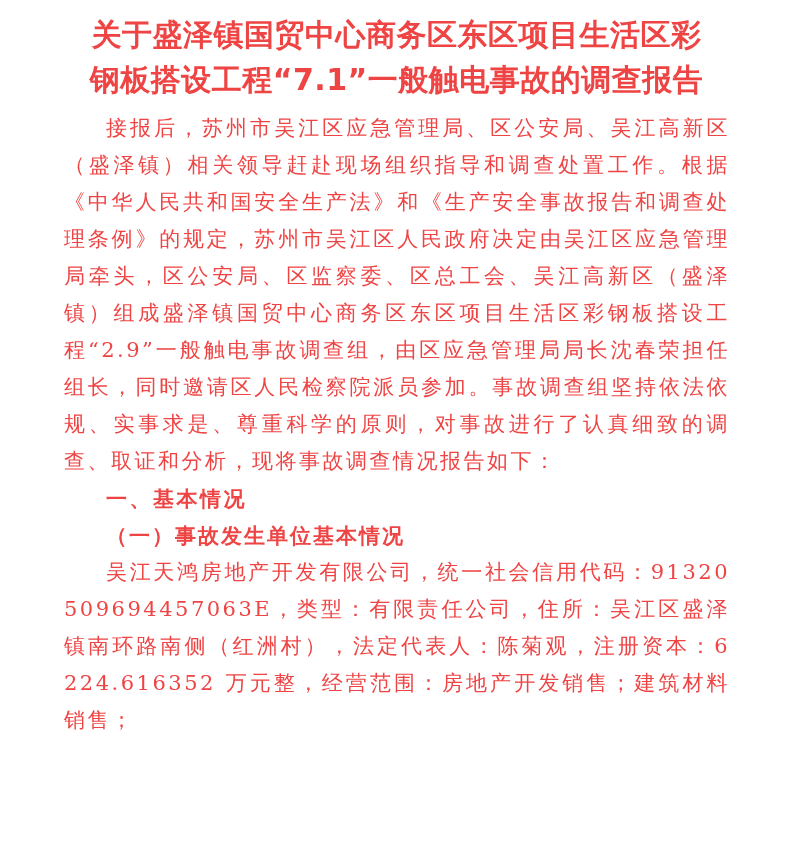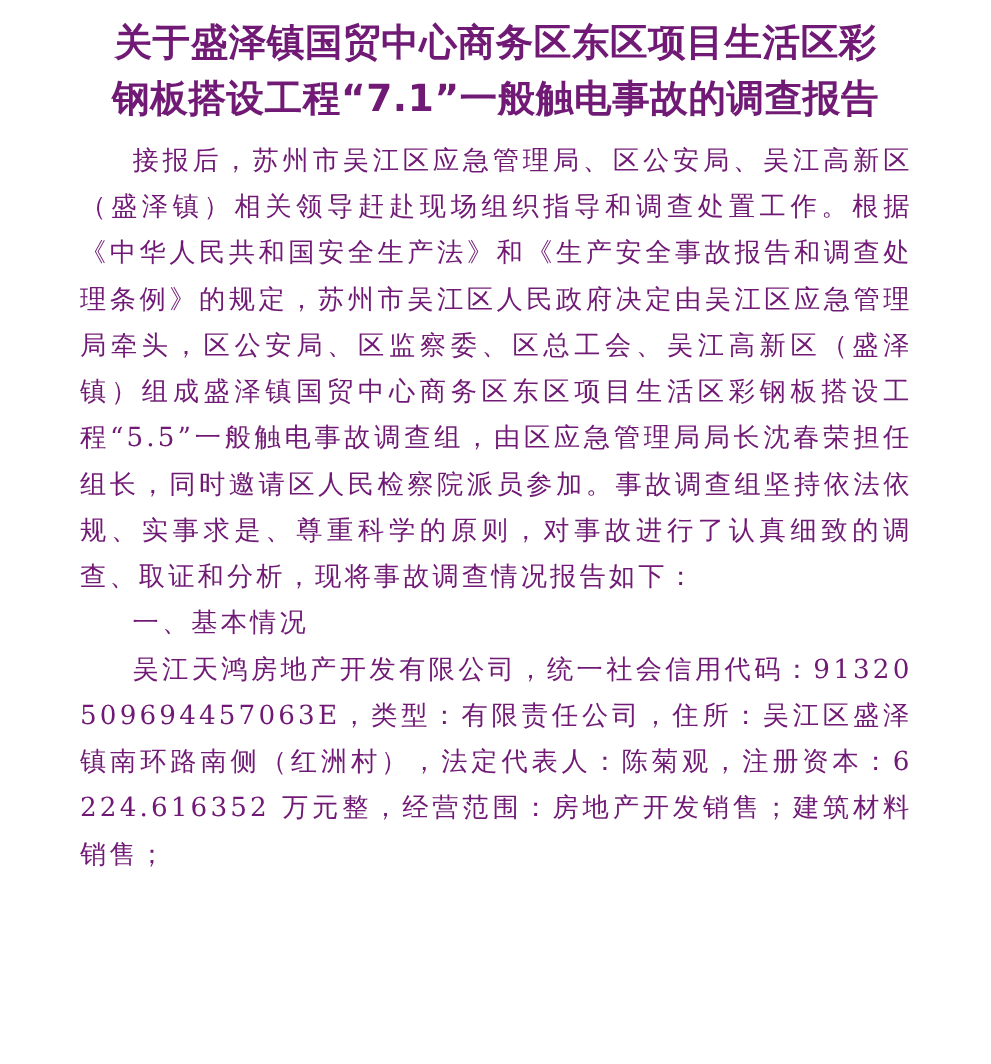--- a/index.html
+++ b/index.html
@@ -6,21 +6,21 @@
     margin: 0;
     padding: 0;
     background: #ffffff;
   }
   .page {
     position: relative;
     width: 793px;
     height: 851px;
     background: #ffffff;
     overflow: hidden;
-    color: #701a75;
+    color: #ef4444;
   }
   .doc-title {
     margin: 12px 86px 0 86px;
     font-family: "DejaVu Sans", "Liberation Sans", sans-serif;
     font-weight: bold;
     font-size: 30px;
     line-height: 45px;
     text-align: center;
     letter-spacing: 0.5px;
     word-break: break-all;
@@ -36,30 +36,31 @@
     margin: 0;
     text-indent: 2em;
   }
   .body-para {
     text-align: justify;
     text-justify: inter-character;
     letter-spacing: 2.5px;
   }
   .heading-1 {
     letter-spacing: 2.5px;
-    font-weight: normal;
+    font-weight: bold;
   }
   .heading-2 {
     letter-spacing: 2px;
     font-weight: bold;
   }
 </style>
 </head>
 <body>
 
 <div class="page">
   <h1 class="doc-title">关于盛泽镇国贸中心商务区东区项目生活区彩钢板搭设工程“7.1”一般触电事故的调查报告</h1>
   <div class="doc-body">
-    <p class="body-para">接报后，苏州市吴江区应急管理局、区公安局、吴江高新区（盛泽镇）相关领导赶赴现场组织指导和调查处置工作。根据《中华人民共和国安全生产法》和《生产安全事故报告和调查处理条例》的规定，苏州市吴江区人民政府决定由吴江区应急管理局牵头，区公安局、区监察委、区总工会、吴江高新区（盛泽镇）组成盛泽镇国贸中心商务区东区项目生活区彩钢板搭设工程“5.5”一般触电事故调查组，由区应急管理局局长沈春荣担任组长，同时邀请区人民检察院派员参加。事故调查组坚持依法依规、实事求是、尊重科学的原则，对事故进行了认真细致的调查、取证和分析，现将事故调查情况报告如下：</p>
+    <p class="body-para">接报后，苏州市吴江区应急管理局、区公安局、吴江高新区（盛泽镇）相关领导赶赴现场组织指导和调查处置工作。根据《中华人民共和国安全生产法》和《生产安全事故报告和调查处理条例》的规定，苏州市吴江区人民政府决定由吴江区应急管理局牵头，区公安局、区监察委、区总工会、吴江高新区（盛泽镇）组成盛泽镇国贸中心商务区东区项目生活区彩钢板搭设工程“2.9”一般触电事故调查组，由区应急管理局局长沈春荣担任组长，同时邀请区人民检察院派员参加。事故调查组坚持依法依规、实事求是、尊重科学的原则，对事故进行了认真细致的调查、取证和分析，现将事故调查情况报告如下：</p>
     <p class="heading-1">一、基本情况</p>
+    <p class="heading-2">（一）事故发生单位基本情况</p>
     <p class="body-para">吴江天鸿房地产开发有限公司，统一社会信用代码：91320509694457063E，类型：有限责任公司，住所：吴江区盛泽镇南环路南侧（红洲村），法定代表人：陈菊观，注册资本：6224.616352 万元整，经营范围：房地产开发销售；建筑材料销售；</p>
   </div>
 </div>
 
 </body></html>

